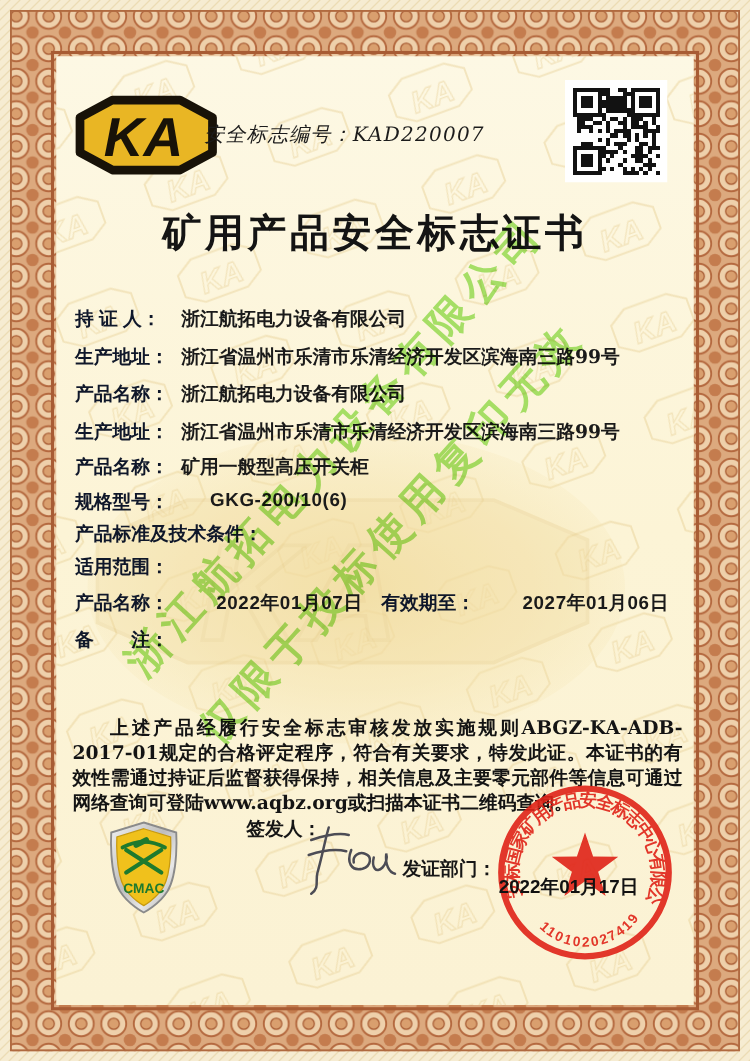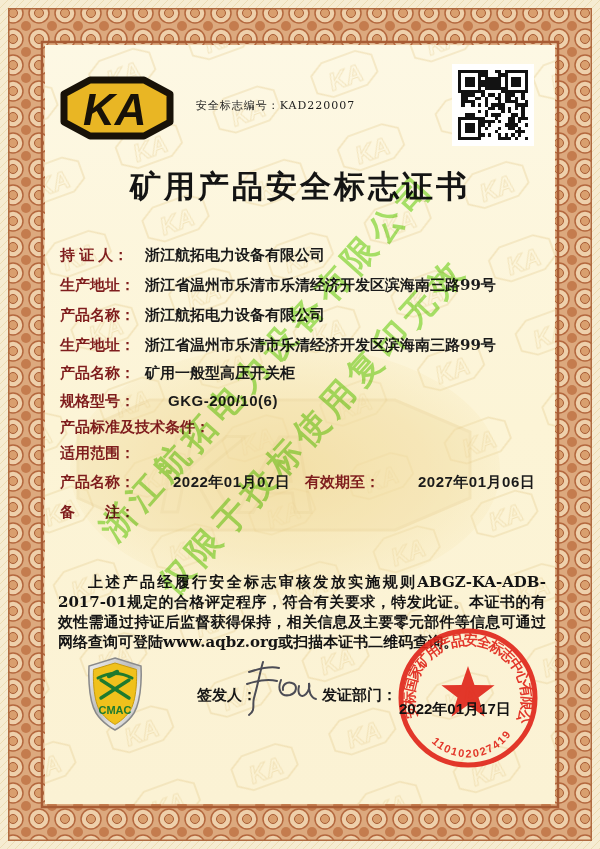--- a/index.html
+++ b/index.html
@@ -1,25 +1,25 @@
 <!DOCTYPE html>
 <html><head>
 <meta charset="utf-8">
 <style>
   html,body{margin:0;padding:0;background:#888;}
   .page{position:relative;width:600px;height:849px;margin:0 auto;overflow:hidden;
         background:#f6ecd2;font-family:"Liberation Sans",sans-serif;}
   .bg-svg{position:absolute;left:0;top:0;z-index:0;}
 
   .certno{position:absolute;left:0;top:98px;width:551px;text-align:center;z-index:4;
-          font-family:"DejaVu Serif",serif;font-size:11px;color:#1c1c1c;letter-spacing:1px;}
+          font-family:"DejaVu Serif",serif;font-size:16px;color:#1c1c1c;letter-spacing:1px;font-style:italic;}
   .title{position:absolute;left:0;top:166px;width:600px;text-align:center;z-index:4;
          font-size:31px;font-weight:900;letter-spacing:3px;color:#141414;}
 
-  .lbl{position:absolute;left:60px;z-index:4;font-size:15px;font-weight:700;color:#7f1d1d;white-space:nowrap;}
+  .lbl{position:absolute;left:60px;z-index:4;font-size:15px;font-weight:700;color:#0f172a;white-space:nowrap;}
   .val{position:absolute;left:145px;z-index:4;font-size:15px;font-weight:700;color:#1a1a1a;
        font-family:"DejaVu Serif",serif;white-space:nowrap;}
   .val.alnum{font-family:"Liberation Sans",sans-serif;letter-spacing:.5px;margin-left:28px;}
 
   .para{position:absolute;left:58px;top:572px;width:488px;z-index:4;
         font-family:"DejaVu Serif",serif;font-size:15px;font-weight:700;color:#141414;
         line-height:20px;text-align:justify;text-indent:2em;}
 
   .wm{position:absolute;z-index:5;white-space:nowrap;font-family:"DejaVu Serif",serif;
       font-weight:700;font-size:34px;letter-spacing:6px;color:#8ee04e;opacity:.78;
@@ -301,21 +301,21 @@
     <path d="M31,7 L52.5,13.5 C52.5,13.5 54,41 46.5,54 C40.5,63.5 31,68.5 31,68.5 C31,68.5 21.5,63.5 15.5,54 C8,41 9.5,13.5 9.5,13.5 Z" fill="#f0c11c" stroke="#c79a10" stroke-width="1"></path>
     <g stroke="#1e7a2e" stroke-width="3.4" stroke-linecap="round">
       <path d="M17,24 L45,42"></path>
       <path d="M45,24 L17,42"></path>
       <path d="M14,22 Q31,13 48,22" fill="none" stroke-width="3"></path>
       <path d="M25,20 l8,-4" stroke-width="4.5"></path>
     </g>
     <text x="31" y="58" text-anchor="middle" font-size="11" font-weight="900" fill="#1e7a2e" font-family="Liberation Sans, sans-serif">CMAC</text>
   </svg>
 
-  <div class="foot-lbl" style="left:197px;top:686px">签发人：</div>
+  <div class="foot-lbl" style="left:197px;top:654px">签发人：</div>
 
   <svg class="sig-svg" width="85" height="62" viewBox="0 0 85 62">
     <g fill="none" stroke="#4c4c55" stroke-width="2" stroke-linecap="round">
       <path d="M28,4 C25,14 23,26 19,40 C17,47 21,52 14,57"></path>
       <path d="M14,14 C26,10 36,8 44,10"></path>
       <path d="M12,26 C24,22 34,21 42,23"></path>
       <path d="M46,22 C42,32 46,39 55,37 C62,35 63,27 57,25 C52,23 47,27 48,32"></path>
       <path d="M64,28 C62,36 66,41 71,36 C74,33 75,28 74,25 C73,33 76,40 81,41"></path>
     </g>
   </svg>

